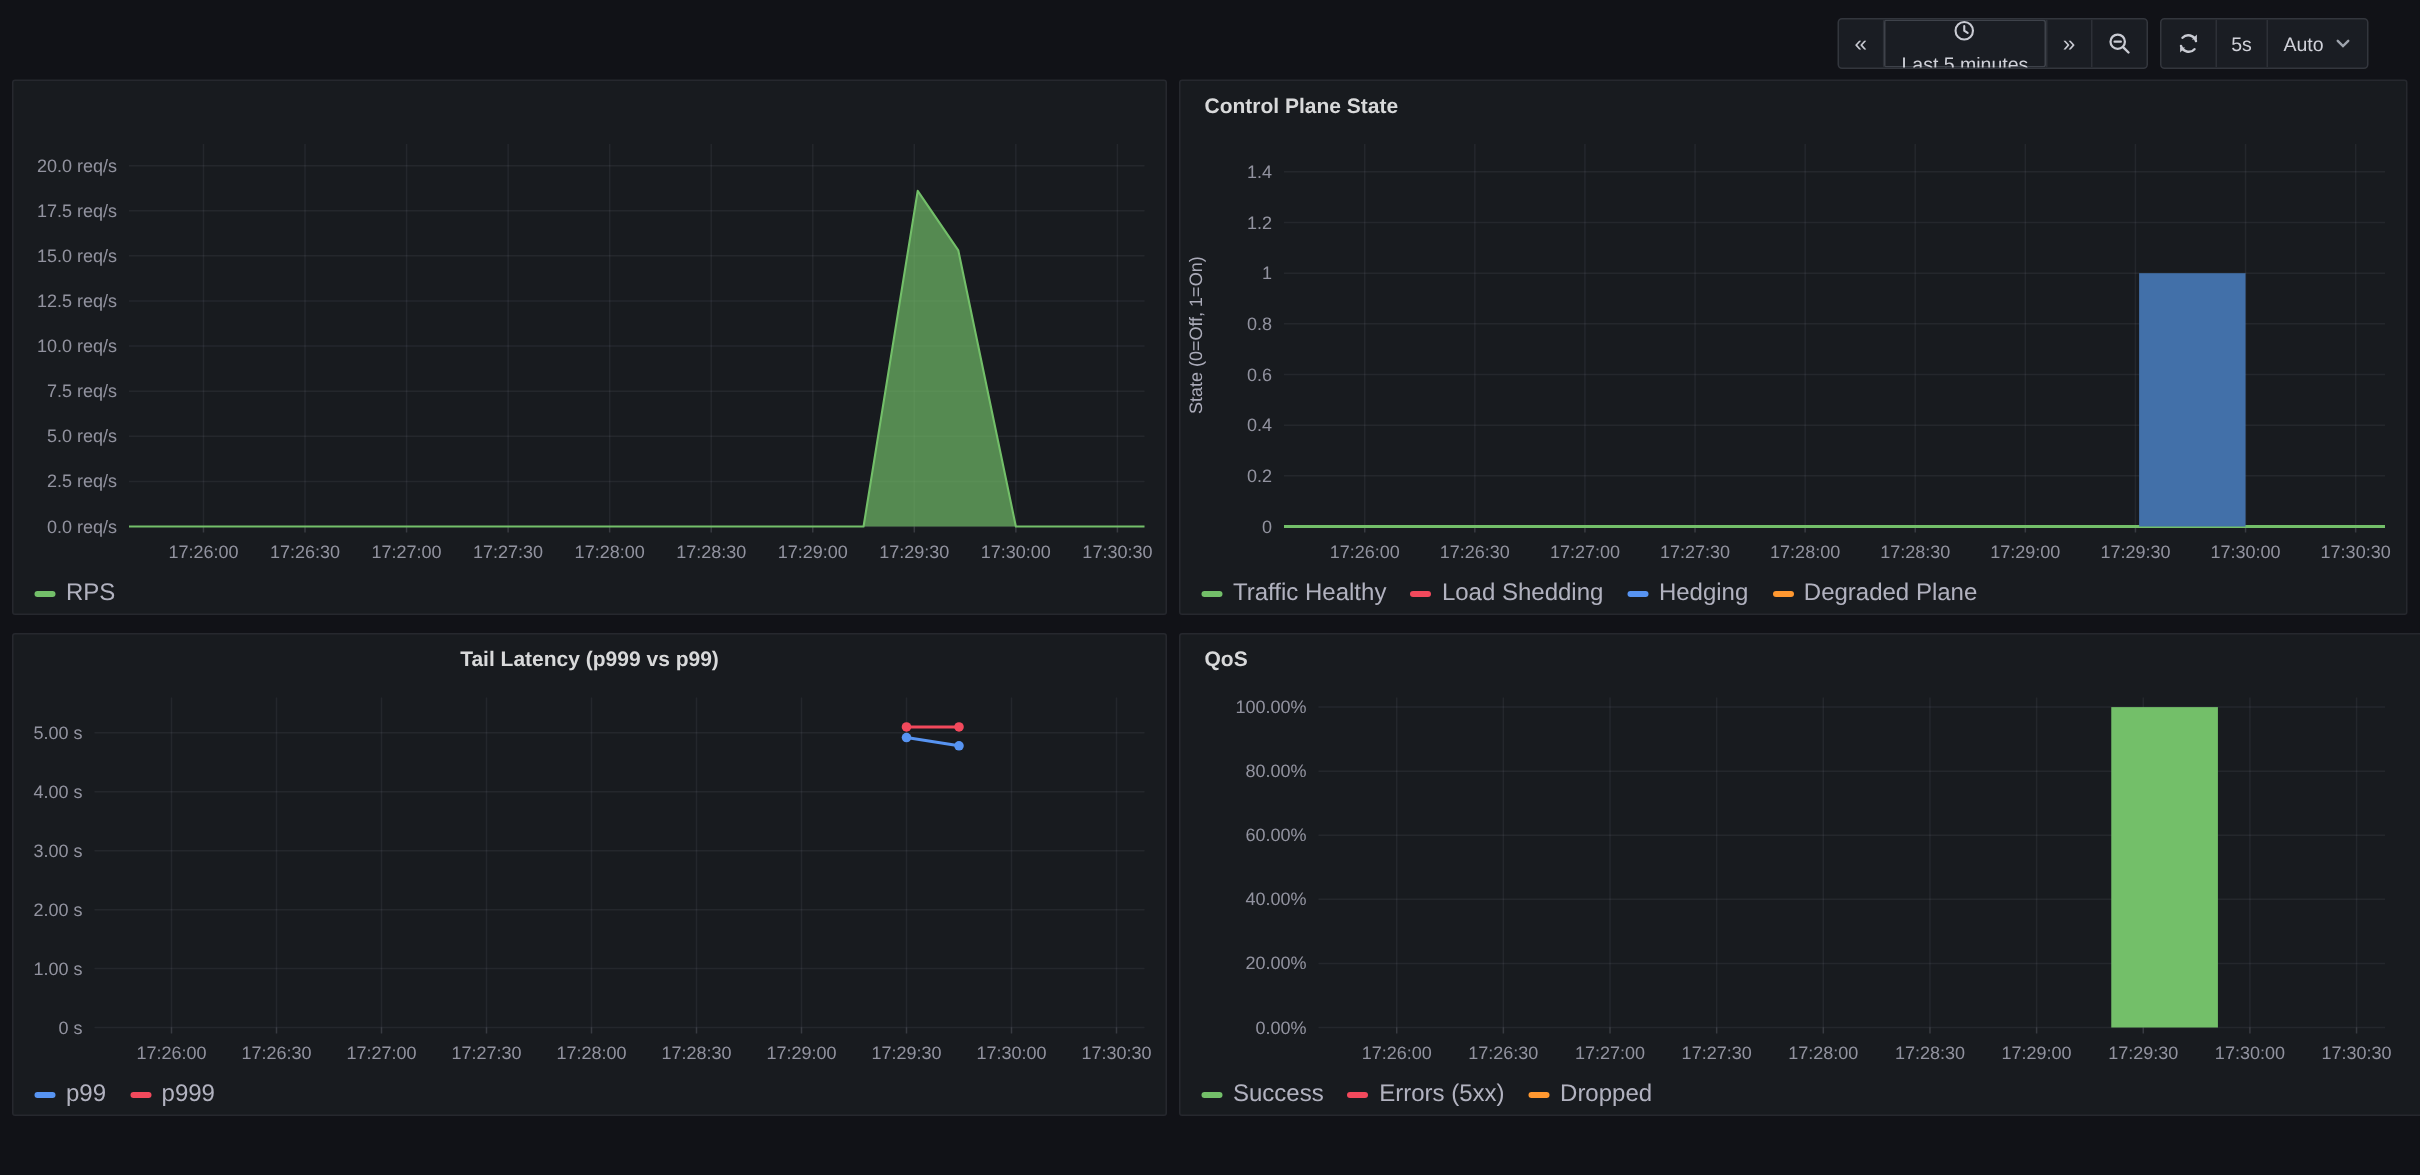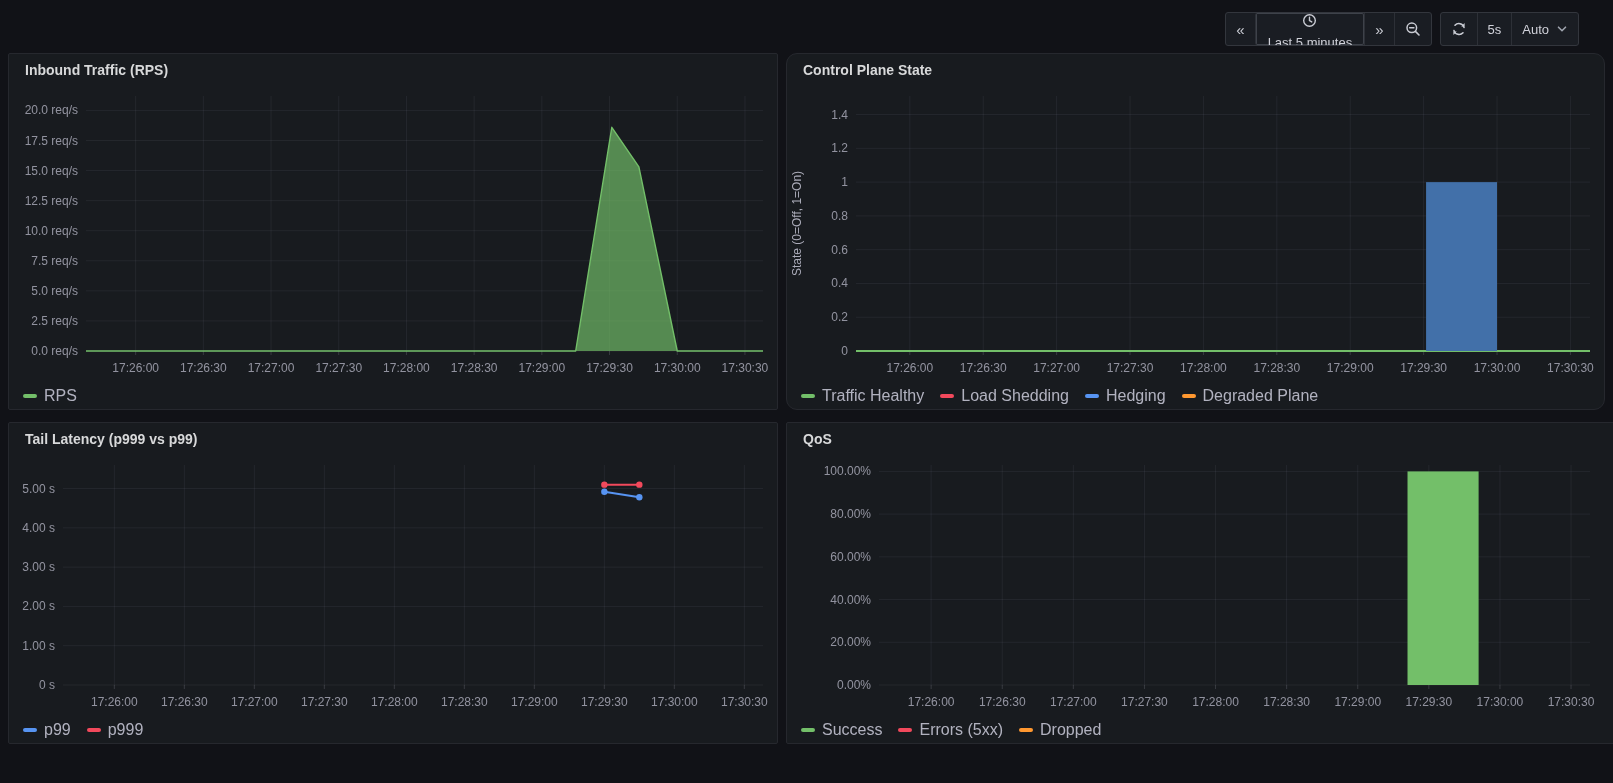--- a/index.html
+++ b/index.html
@@ -81,21 +81,20 @@
       <span class="icon">
         <svg width="12" height="12" viewBox="0 0 12 12">
             <path d="M2.5 4.2L6 7.7l3.5-3.5" fill="none" stroke="#9ea3ad" stroke-width="1.6" stroke-linecap="round"></path>
           </svg>
       </span>
     </button>
   </div>
 </div>
 
 <div class="panel" style="left:8px;top:53px;width:770px;height:357px;">
-  <div class="panel-title">Inbound Traffic (RPS)</div>
   <svg class="chart" style="top:30px;height:299px;" width="768" height="299" viewBox="0 0 768 299">
       <g>
         <line x1="77" x2="754" y1="267" y2="267" stroke="rgba(204,204,220,0.07)" stroke-width="1"></line>
         <line x1="77" x2="754" y1="236.92924528301887" y2="236.92924528301887" stroke="rgba(204,204,220,0.07)" stroke-width="1"></line>
         <line x1="77" x2="754" y1="206.85849056603774" y2="206.85849056603774" stroke="rgba(204,204,220,0.07)" stroke-width="1"></line>
         <line x1="77" x2="754" y1="176.78773584905662" y2="176.78773584905662" stroke="rgba(204,204,220,0.07)" stroke-width="1"></line>
         <line x1="77" x2="754" y1="146.7169811320755" y2="146.7169811320755" stroke="rgba(204,204,220,0.07)" stroke-width="1"></line>
         <line x1="77" x2="754" y1="116.64622641509433" y2="116.64622641509433" stroke="rgba(204,204,220,0.07)" stroke-width="1"></line>
         <line x1="77" x2="754" y1="86.5754716981132" y2="86.5754716981132" stroke="rgba(204,204,220,0.07)" stroke-width="1"></line>
         <line x1="77" x2="754" y1="56.50471698113208" y2="56.50471698113208" stroke="rgba(204,204,220,0.07)" stroke-width="1"></line>
@@ -146,21 +145,21 @@
       </g>
     </svg>
   <div class="legend">
       <div class="legend-item">
         <span class="legend-swatch" style="background: rgb(115, 191, 105);"></span>
         <span class="legend-label">RPS</span>
       </div>
     </div>
 </div>
 
-<div class="panel" style="left:786px;top:53px;width:819px;height:357px;border-radius:11px;">
+<div class="panel" style="left:786px;top:53px;width:819px;height:357px;">
   <div class="panel-title">Control Plane State</div>
   <svg class="chart" style="top:30px;height:299px;" width="817" height="299" viewBox="0 0 817 299">
       <g>
         <line x1="69" x2="803" y1="267" y2="267" stroke="rgba(204,204,220,0.07)" stroke-width="1"></line>
         <line x1="69" x2="803" y1="233.2251655629139" y2="233.2251655629139" stroke="rgba(204,204,220,0.07)" stroke-width="1"></line>
         <line x1="69" x2="803" y1="199.4503311258278" y2="199.4503311258278" stroke="rgba(204,204,220,0.07)" stroke-width="1"></line>
         <line x1="69" x2="803" y1="165.67549668874173" y2="165.67549668874173" stroke="rgba(204,204,220,0.07)" stroke-width="1"></line>
         <line x1="69" x2="803" y1="131.90066225165563" y2="131.90066225165563" stroke="rgba(204,204,220,0.07)" stroke-width="1"></line>
         <line x1="69" x2="803" y1="98.12582781456953" y2="98.12582781456953" stroke="rgba(204,204,220,0.07)" stroke-width="1"></line>
         <line x1="69" x2="803" y1="64.35099337748346" y2="64.35099337748346" stroke="rgba(204,204,220,0.07)" stroke-width="1"></line>
@@ -227,21 +226,21 @@
         <span class="legend-swatch" style="background: rgb(87, 148, 242);"></span>
         <span class="legend-label">Hedging</span>
       </div>
       <div class="legend-item">
         <span class="legend-swatch" style="background: rgb(255, 152, 48);"></span>
         <span class="legend-label">Degraded Plane</span>
       </div>
     </div>
 </div>
 
-<div class="panel" style="left:8px;top:422px;width:770px;height:322px;">
+<div class="panel" style="left:8px;top:422px;width:770px;height:322px;text-align:center;">
   <div class="panel-title">Tail Latency (p999 vs p99)</div>
   <svg class="chart" style="top:30px;height:264px;" width="768" height="264" viewBox="0 0 768 264">
       <g>
         <line x1="54" x2="754" y1="232" y2="232" stroke="rgba(204,204,220,0.07)" stroke-width="1"></line>
         <line x1="54" x2="754" y1="192.71428571428572" y2="192.71428571428572" stroke="rgba(204,204,220,0.07)" stroke-width="1"></line>
         <line x1="54" x2="754" y1="153.42857142857144" y2="153.42857142857144" stroke="rgba(204,204,220,0.07)" stroke-width="1"></line>
         <line x1="54" x2="754" y1="114.14285714285715" y2="114.14285714285715" stroke="rgba(204,204,220,0.07)" stroke-width="1"></line>
         <line x1="54" x2="754" y1="74.85714285714286" y2="74.85714285714286" stroke="rgba(204,204,220,0.07)" stroke-width="1"></line>
         <line x1="54" x2="754" y1="35.571428571428555" y2="35.571428571428555" stroke="rgba(204,204,220,0.07)" stroke-width="1"></line>
         <line x1="105.33333333333334" x2="105.33333333333334" y1="12" y2="232" stroke="rgba(204,204,220,0.07)" stroke-width="1"></line>

